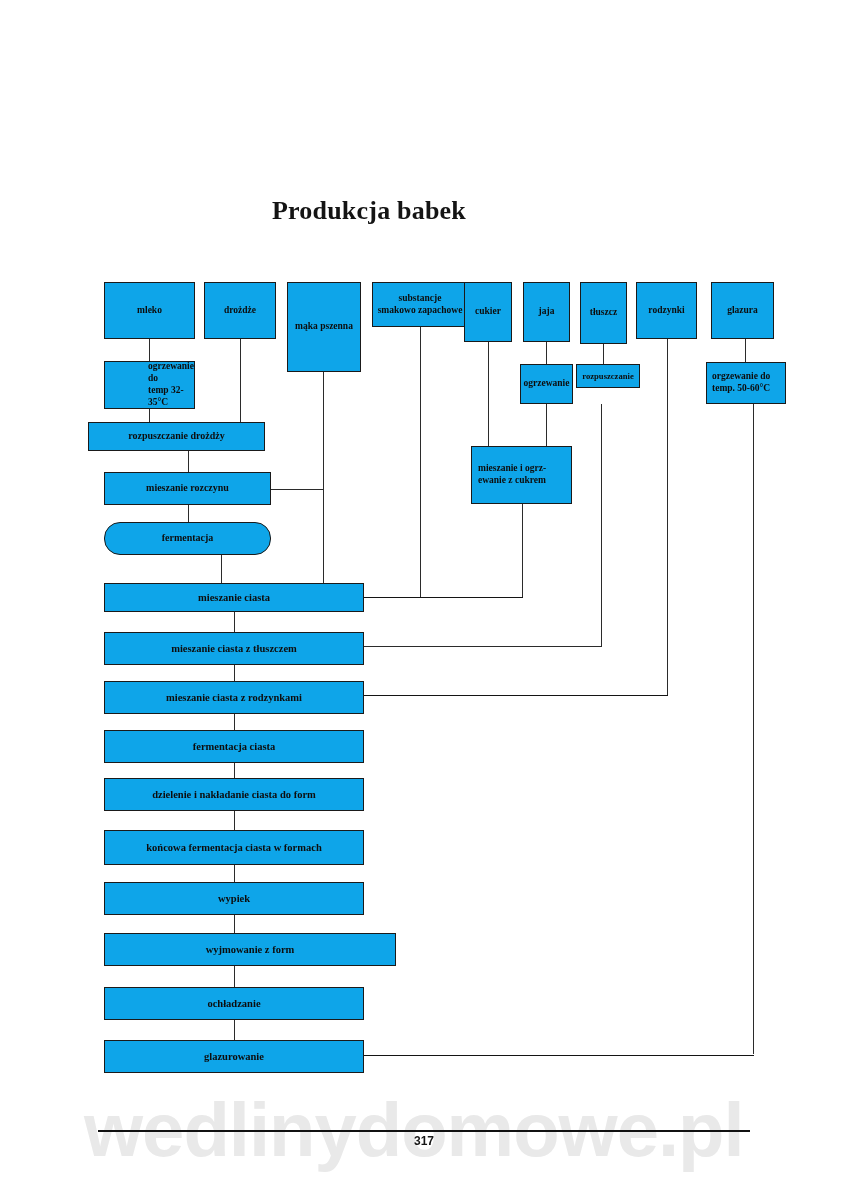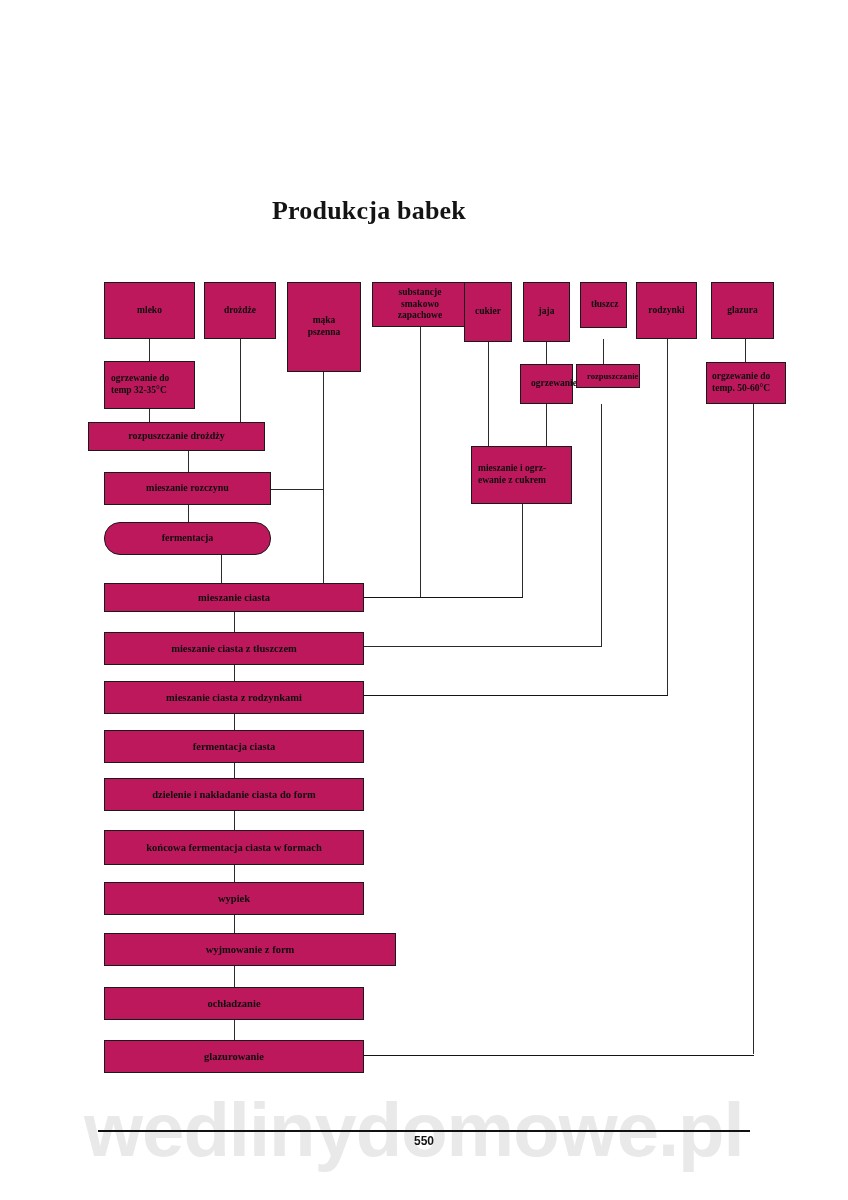--- a/index.html
+++ b/index.html
@@ -29,29 +29,29 @@
     letter-spacing: 0.2px;
     white-space: nowrap;
     margin-top: 44px;
   }
 
   
   .node {
     position: absolute;
     box-sizing: border-box;
     border: 1px solid #1a1a1a;
-    background: #be185d;
+    background: #0ea5e9;
     color: #0d0d0d;
     display: flex;
     align-items: center;
     justify-content: center;
     text-align: center;
     line-height: 1.25;
     z-index: 3;
-    padding: 0 10px;
+    padding: 0 2px;
   }
   .node .label {
     display: block;
     width: 100%;
     white-space: pre-line;
   }
 
   
   .t-ingredient   { font-size: 9.5px; font-weight: 600; }
   .t-sub          { font-size: 9.5px; font-weight: 600; }
@@ -184,32 +184,32 @@
   <div class="node t-ingredient" style="left:372px; top:282px; width:96px; height:45px;">
     <span class="label">substancje
 smakowo zapachowe</span>
   </div>
   <div class="node t-ingredient" style="left:464px; top:282px; width:48px; height:60px;">
     <span class="label">cukier</span>
   </div>
   <div class="node t-ingredient" style="left:523px; top:282px; width:47px; height:60px;">
     <span class="label">jaja</span>
   </div>
-  <div class="node t-ingredient" style="left:580px; top:282px; width:47px; height:46px;">
+  <div class="node t-ingredient" style="left:580px; top:282px; width:47px; height:62px;">
     <span class="label">tłuszcz</span>
   </div>
   <div class="node t-ingredient" style="left:636px; top:282px; width:61px; height:57px;">
     <span class="label">rodzynki</span>
   </div>
   <div class="node t-ingredient" style="left:711px; top:282px; width:63px; height:57px;">
     <span class="label">glazura</span>
   </div>
 
   <div class="node t-sub" style="left:104px; top:361px; width:91px; height:48px; justify-content:flex-start; text-align:left; padding-left:6px;">
-    <span class="label" style="text-align:left;">ogrzewanie do
+    <span class="label" style="text-align:left;margin-left:37px;">ogrzewanie do
 temp 32-35°C</span>
   </div>
   <div class="node t-sub" style="left:520px; top:364px; width:53px; height:40px;">
     <span class="label">ogrzewanie</span>
   </div>
   <div class="node t-sub" style="left:576px; top:364px; width:64px; height:24px; font-size:8.6px;">
     <span class="label">rozpuszczanie</span>
   </div>
   <div class="node t-sub" style="left:706px; top:362px; width:80px; height:42px; justify-content:flex-start; text-align:left; padding-left:5px;">
     <span class="label" style="text-align:left;">orgzewanie do
@@ -255,15 +255,15 @@
     <span class="label">wyjmowanie z form</span>
   </div>
   <div class="node t-main" style="left:104px; top:987px; width:260px; height:33px;">
     <span class="label">ochładzanie</span>
   </div>
   <div class="node t-main" style="left:104px; top:1040px; width:260px; height:33px;">
     <span class="label">glazurowanie</span>
   </div>
 
   <div id="footer-rule"></div>
-  <div id="page-number">550</div>
+  <div id="page-number">317</div>
 
 </div>
 
 </body></html>

